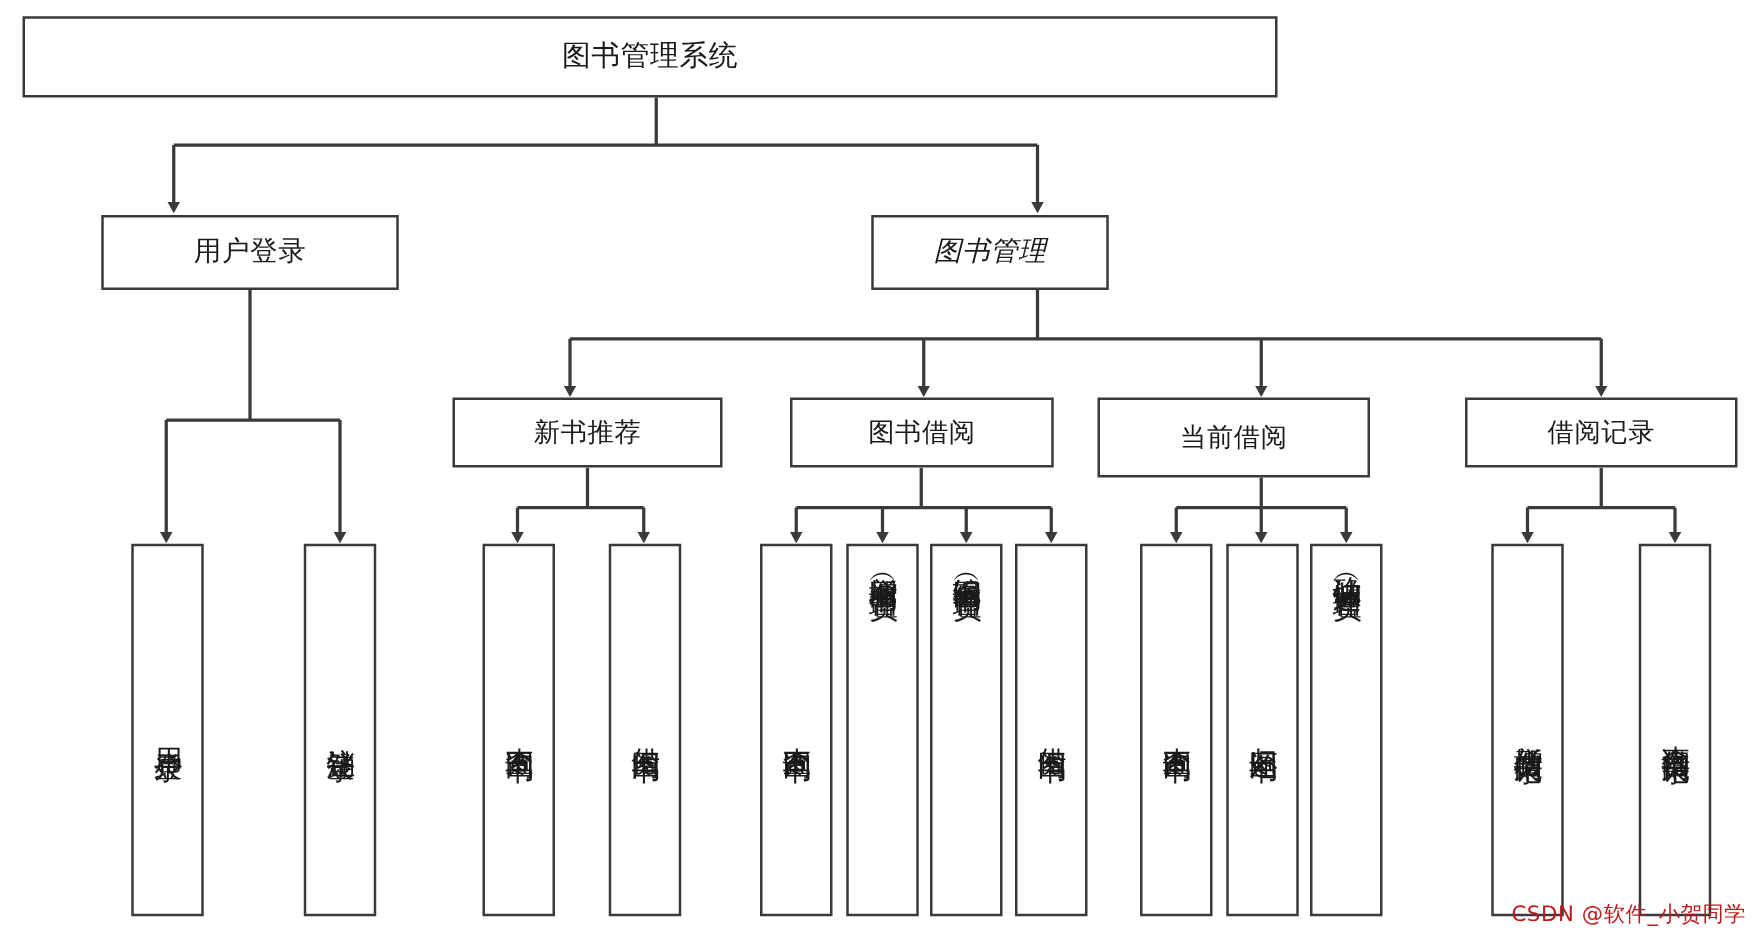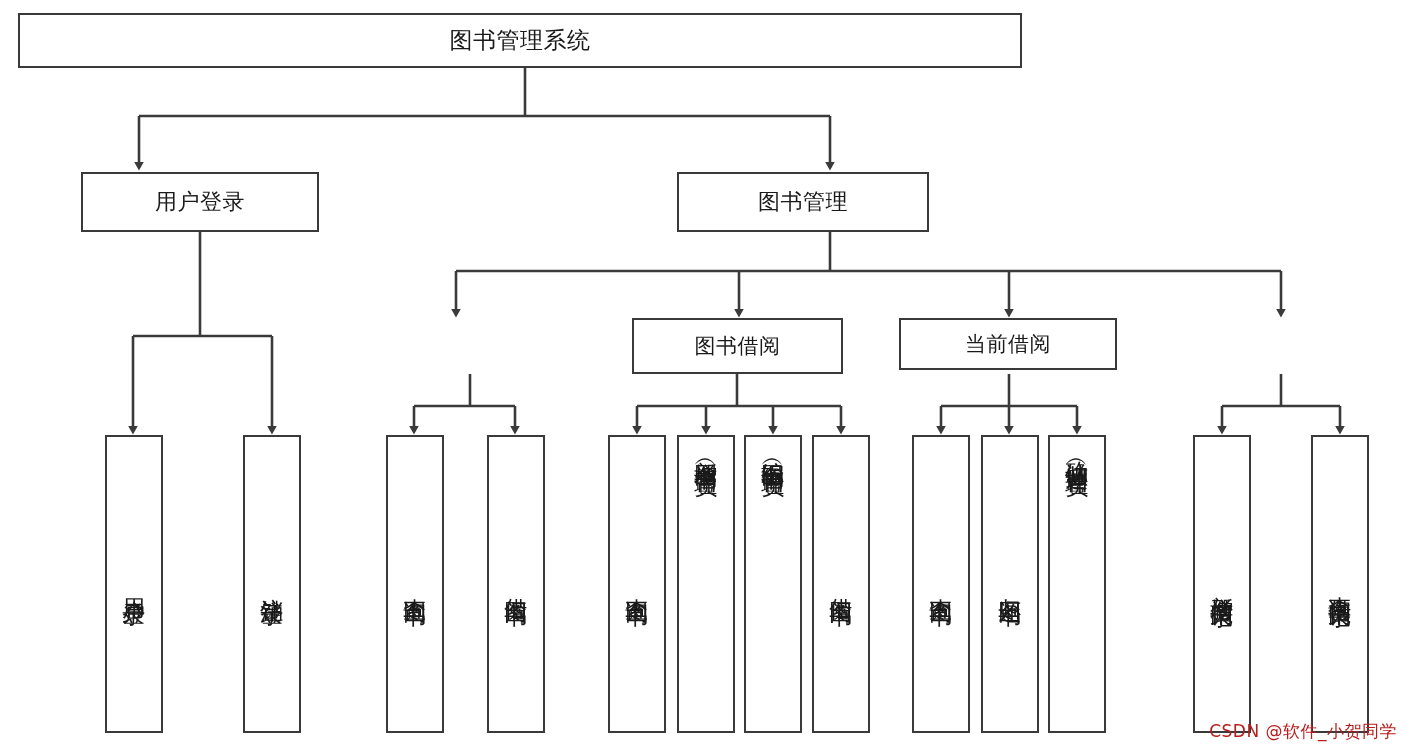--- a/index.html
+++ b/index.html
@@ -119,36 +119,42 @@
       <path d="M1009,406 L1009,430" marker-end="url(#arw)"></path>
       <path d="M1077,406 L1077,430" marker-end="url(#arw)"></path>
 
       <path d="M1281,374 L1281,406"></path>
       <path d="M1222,406 L1340,406"></path>
       <path d="M1222,406 L1222,430" marker-end="url(#arw)"></path>
       <path d="M1340,406 L1340,430" marker-end="url(#arw)"></path>
     </g>
   </svg>
 
-  <div class="node root" style="left:18px; top:13px; width:1004px; height:55px;">
+  <div class="node root" style="left:18px; top:13px; width:1004px; height:65px;">
     <span class="lbl">图书管理系统</span>
   </div>
 
   <div class="node lvl1" style="left:81px; top:172px; width:238px; height:60px;">
     <span class="lbl">用户登录</span>
   </div>
-  <div class="node lvl1" style="left:677px; top:172px; width:252px; height:60px;">
+  <div class="node lvl1" style="left:697px; top:172px; width:190px; height:60px;font-style:italic;">
     <span class="lbl">图书管理</span>
   </div>
 
+  <div class="node lvl2" style="left:362px; top:318px; width:216px; height:56px;">
+    <span class="lbl">新书推荐</span>
+  </div>
   <div class="node lvl2" style="left:632px; top:318px; width:211px; height:56px;align-items:center;">
     <span class="lbl">图书借阅</span>
   </div>
-  <div class="node lvl2" style="left:899px; top:318px; width:218px; height:52px;">
+  <div class="node lvl2" style="left:878px; top:318px; width:218px; height:64px;">
     <span class="lbl">当前借阅</span>
+  </div>
+  <div class="node lvl2" style="left:1172px; top:318px; width:218px; height:56px;">
+    <span class="lbl">借阅记录</span>
   </div>
 
   <div class="node leaf centered" style="left:105px; top:435px; width:58px; height:298px;">
     <span class="lbl">用户登录</span>
   </div>
   <div class="node leaf centered" style="left:243px; top:435px; width:58px; height:298px;">
     <span class="lbl">注销登录</span>
   </div>
 
   <div class="node leaf centered" style="left:386px; top:435px; width:58px; height:298px;">

